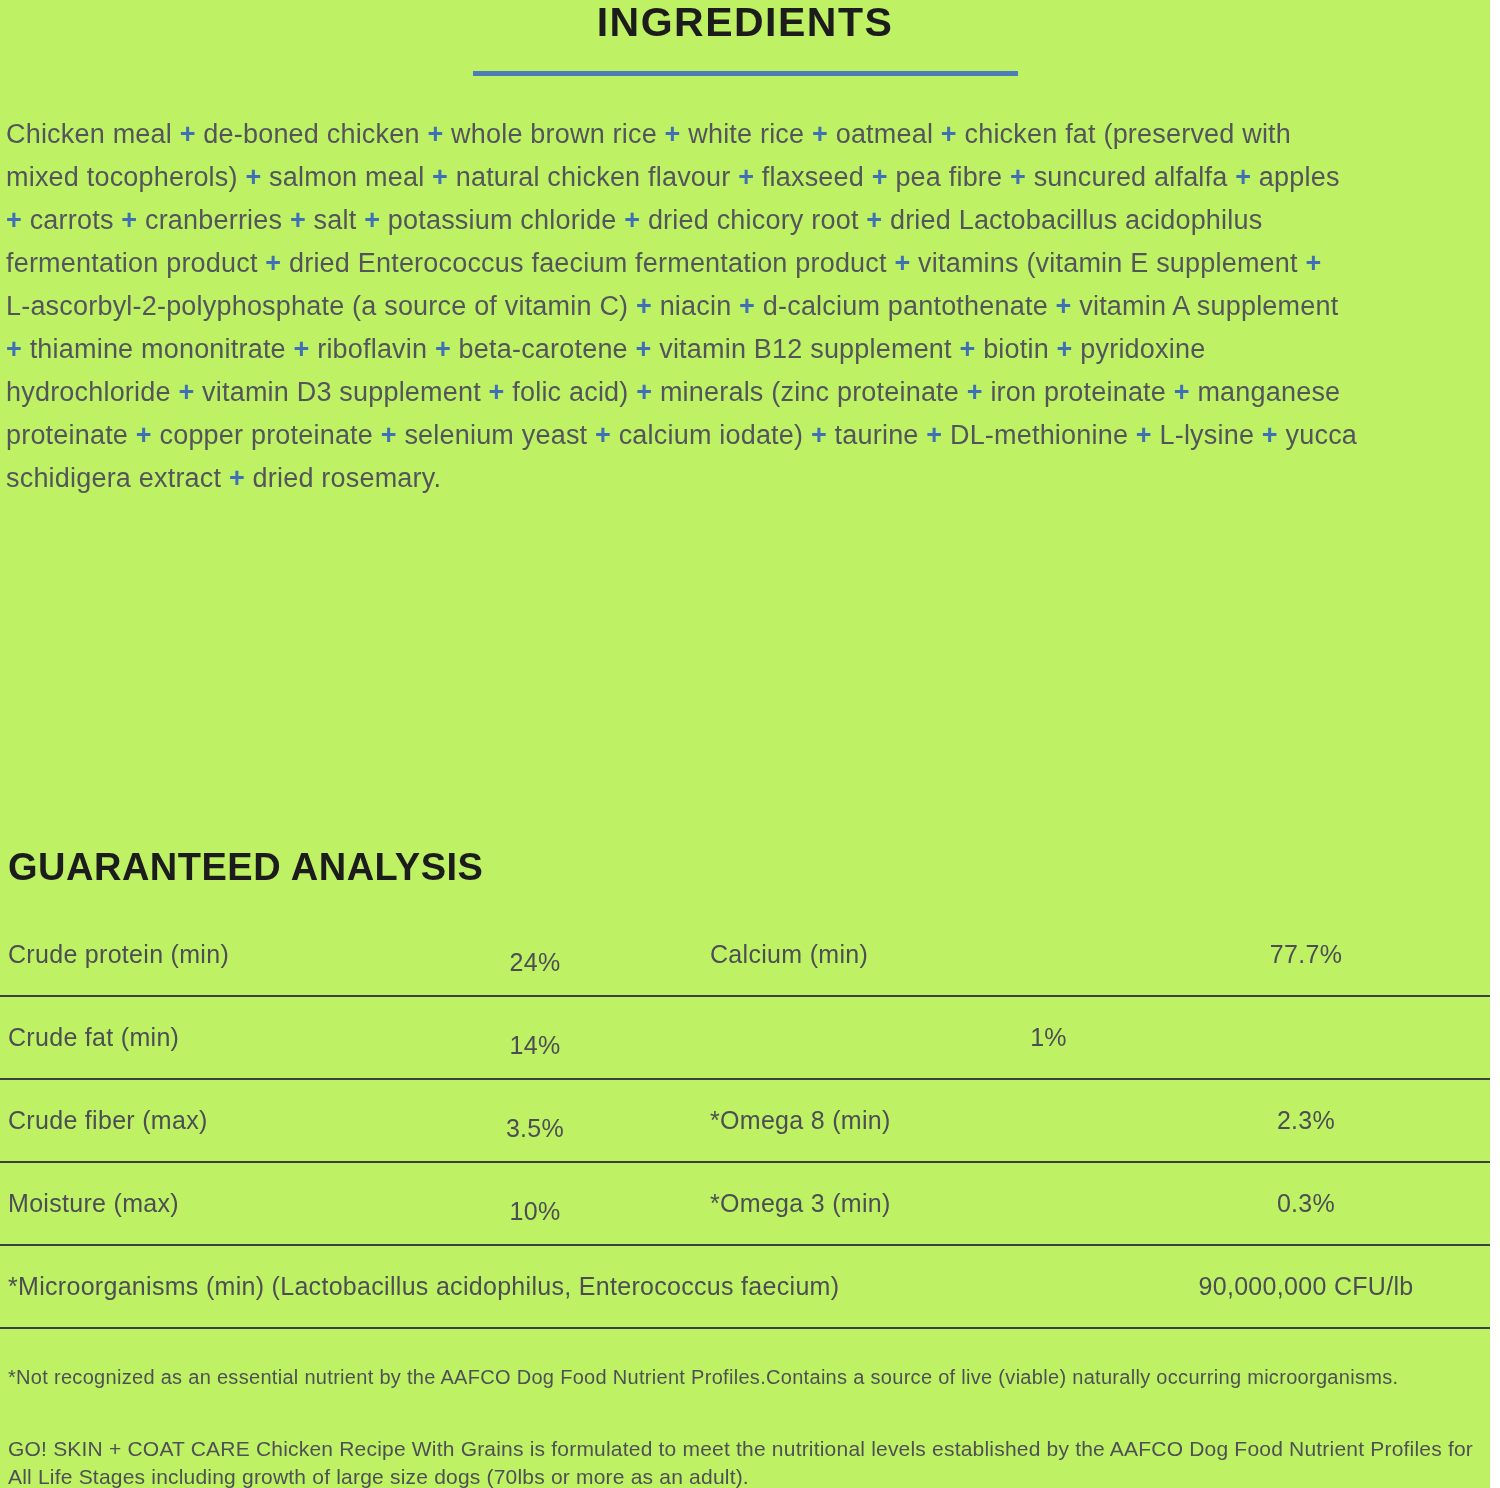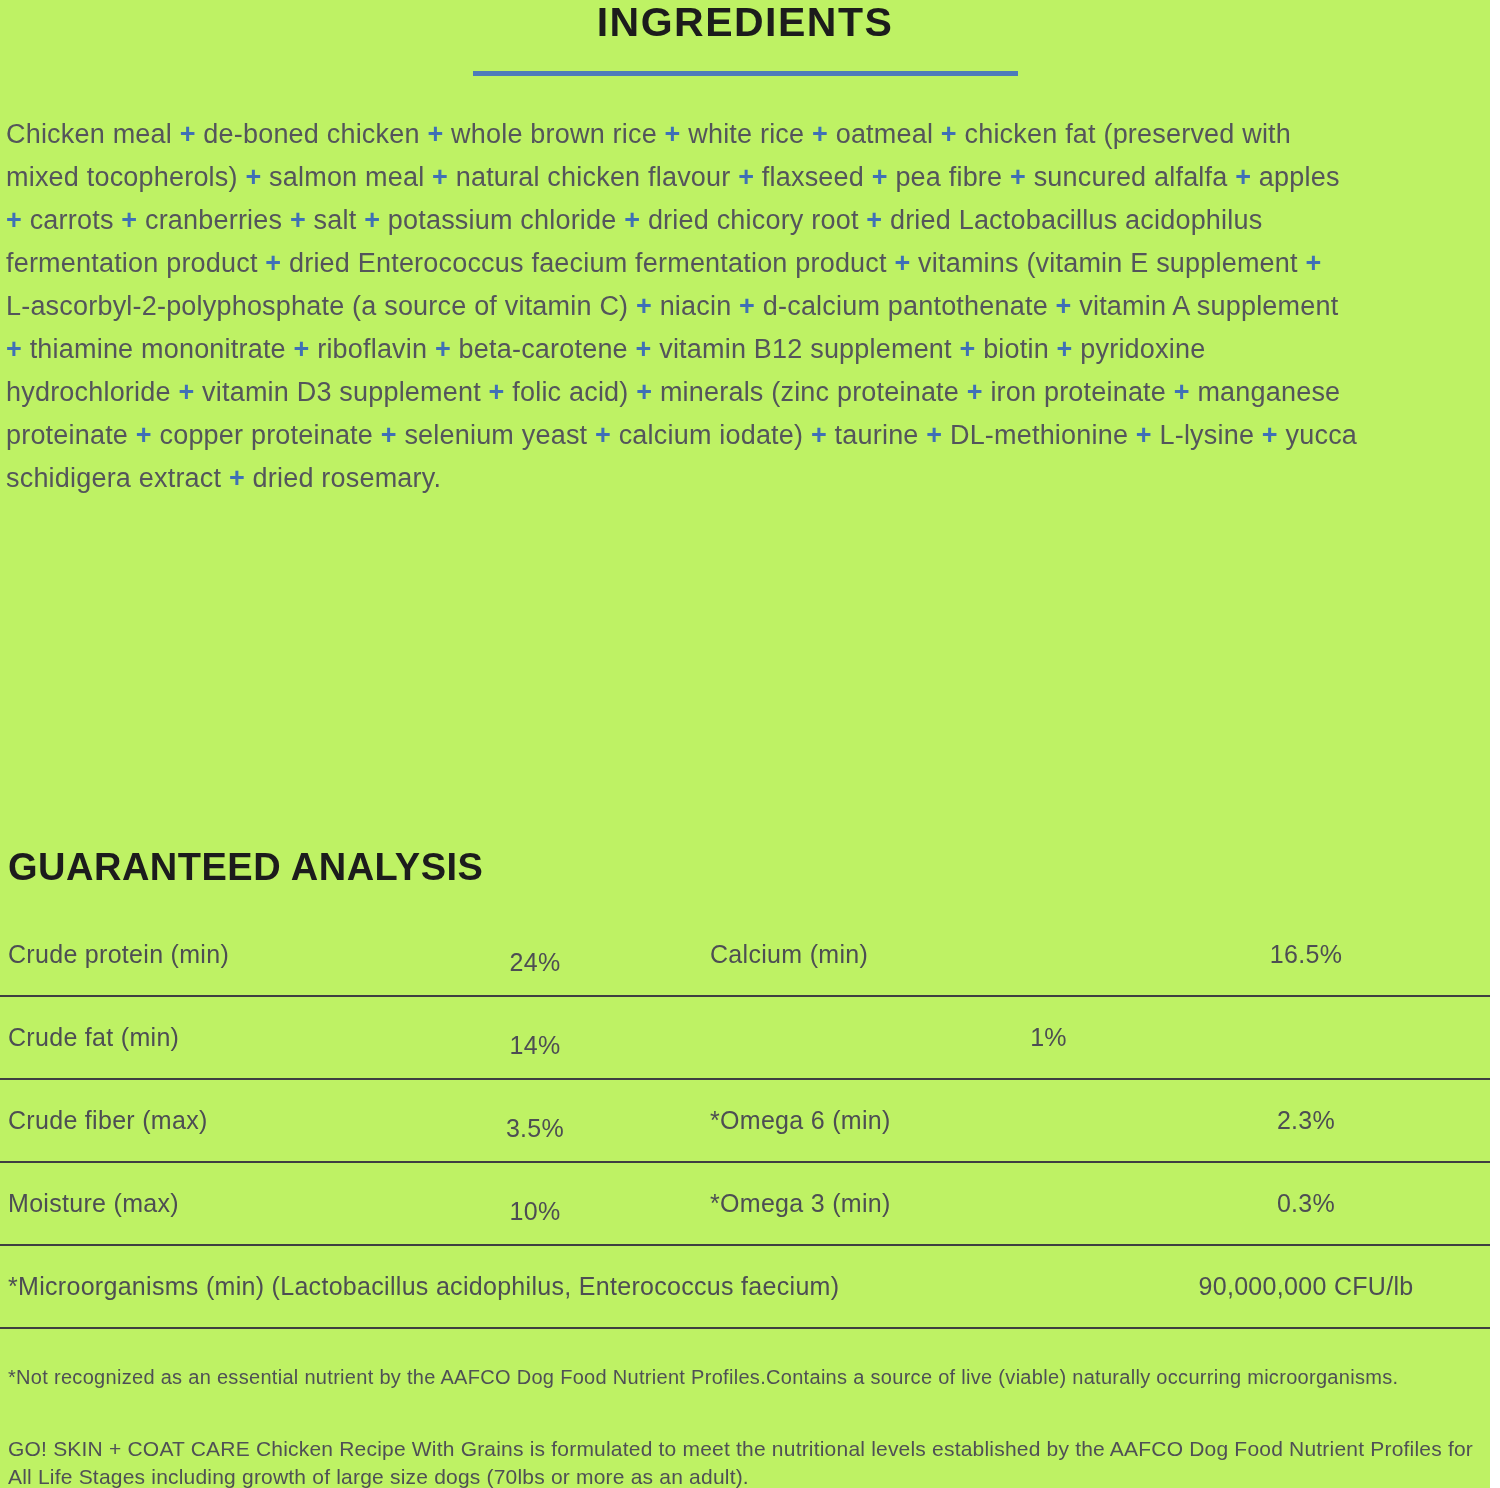--- a/index.html
+++ b/index.html
@@ -124,33 +124,33 @@
 
   <section class="ga">
     <h2 class="ga-title">GUARANTEED ANALYSIS</h2>
 
     <div class="ga-table">
 
       <div class="ga-row">
         <div class="cell label-l">Crude protein (min)</div>
         <div class="cell value-l">24%</div>
         <div class="cell label-r">Calcium (min)</div>
-        <div class="cell value-r">16.5%</div>
+        <div class="cell value-r">77.7%</div>
       </div>
 
       <div class="ga-row">
         <div class="cell label-l">Crude fat (min)</div>
         <div class="cell value-l">14%</div>
         <div class="cell value-r">1%</div>
       </div>
 
       <div class="ga-row">
         <div class="cell label-l">Crude fiber (max)</div>
         <div class="cell value-l">3.5%</div>
-        <div class="cell label-r">*Omega 6 (min)</div>
+        <div class="cell label-r">*Omega 8 (min)</div>
         <div class="cell value-r">2.3%</div>
       </div>
 
       <div class="ga-row">
         <div class="cell label-l">Moisture (max)</div>
         <div class="cell value-l">10%</div>
         <div class="cell label-r">*Omega 3 (min)</div>
         <div class="cell value-r">0.3%</div>
       </div>
 

